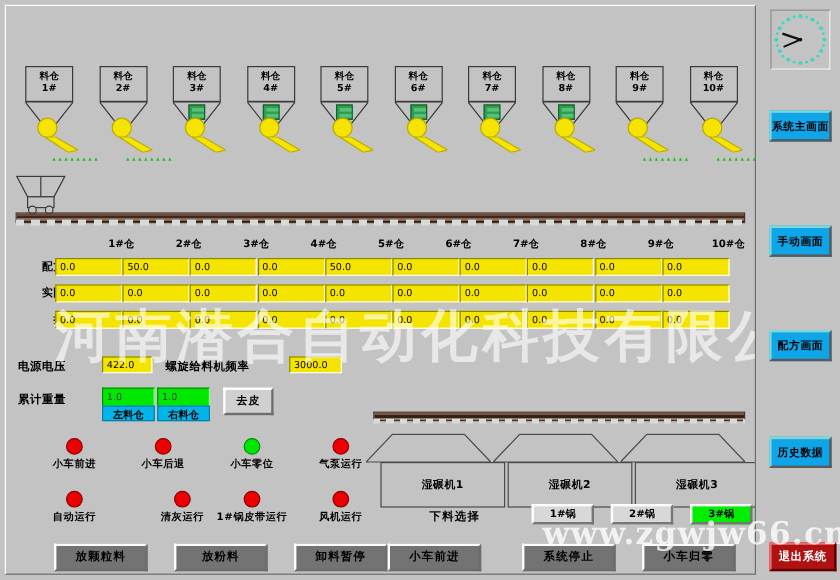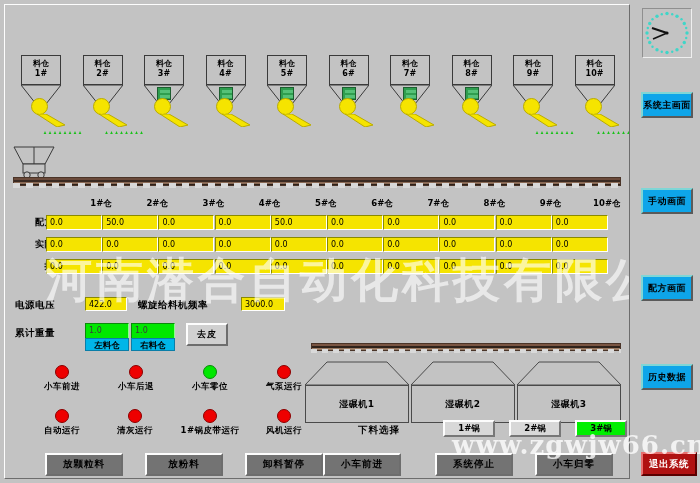--- a/index.html
+++ b/index.html
@@ -167,21 +167,21 @@
     position: absolute; left: 306px; top: 338px; width: 310px; height: 8px;
     background: linear-gradient(to bottom, #7a5542 0 2px, #2f221a 2px 4px, #9a7a62 4px 6px, #2d2018 6px 8px);
     border: 1px solid #4a3428;
   }
   .mill-belt-ties {
     position: absolute; left: 306px; top: 344px; width: 310px; height: 4px;
     background: repeating-linear-gradient(to right, #d9d9d9 0 6px, transparent 6px 11px);
   }
   .mill { position: absolute; top: 356px; height: 62px; }
   .mill-body {
-    position: absolute; left: 0; bottom: 0; width: 100%; height: 38px;
+    position: absolute; left: 12px; bottom: 0; width: 100%; height: 38px;
     background: #c3c3c3; border: 1px solid #4a4a4a;
     font-size: 9px; font-weight: bold; color: #000;
     display: flex; align-items: center; justify-content: center;
     letter-spacing: 0.5px;
   }
   .mill-top { position: absolute; left: 0; top: 0; width: 100%; height: 25px; }
 
   .sel-label {
     position: absolute; left: 353px; top: 419px;
     font-size: 9.5px; font-weight: bold; color: #000; letter-spacing: 1px;
@@ -470,21 +470,21 @@
           <div class="lamp-txt">小车零位</div>
         </div>
         <div class="lamp-group" style="left: 242px; top: 360px;">
           <div class="lamp red"></div>
           <div class="lamp-txt">气泵运行</div>
         </div>
         <div class="lamp-group" style="left: 20px; top: 404px;">
           <div class="lamp red"></div>
           <div class="lamp-txt">自动运行</div>
         </div>
-        <div class="lamp-group" style="left: 93px; top: 404px;">
+        <div class="lamp-group" style="left: 110px; top: 404px;">
           <div class="lamp red"></div>
           <div class="lamp-txt">清灰运行</div>
         </div>
         <div class="lamp-group" style="left: 168px; top: 404px;">
           <div class="lamp red"></div>
           <div class="lamp-txt">1#锅皮带运行</div>
         </div>
         <div class="lamp-group" style="left: 242px; top: 404px;">
           <div class="lamp red"></div>
           <div class="lamp-txt">风机运行</div>

